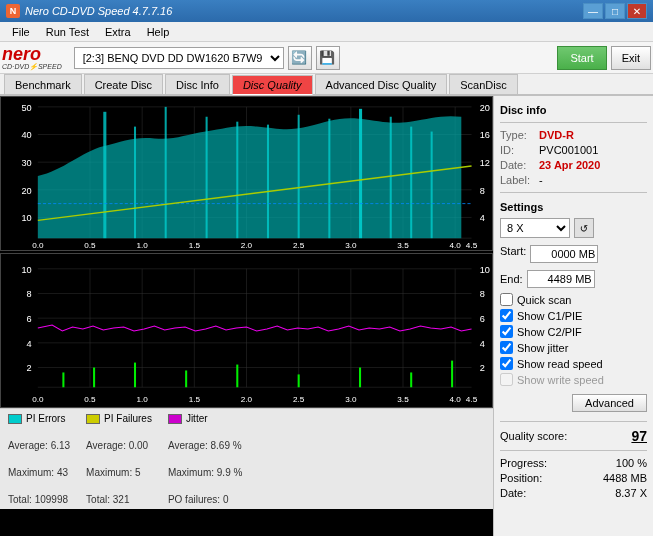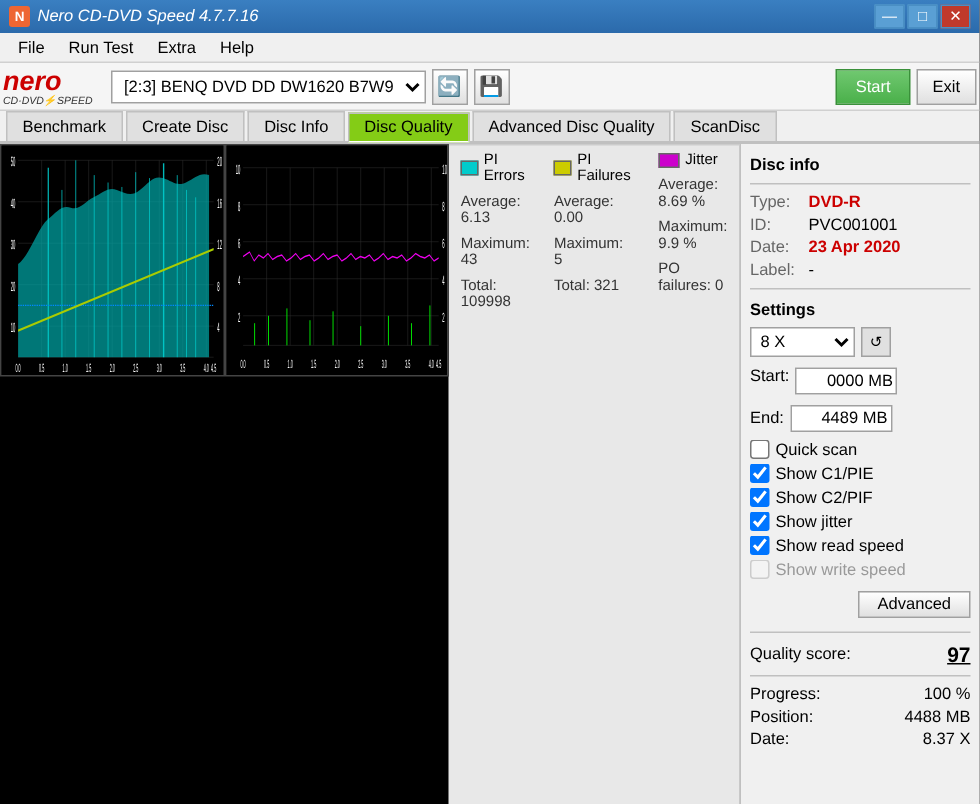--- a/index.html
+++ b/index.html
@@ -104,24 +104,25 @@
       font-size: 11px;
       border: 1px solid #c0c0c0;
       border-bottom: none;
       background: #e0e0e0;
       margin-right: 2px;
       cursor: pointer;
       height: 20px;
       display: flex; align-items: center;
     }
     .tab.active {
-      background: #84cc16;
+      background: #ef4444;
       border-bottom: 1px solid white;
       z-index: 1;
       margin-bottom: -1px;
+      font-style: italic;
     }
 
     
     #main {
       display: flex;
       height: calc(536px - 22px - 20px - 32px - 22px);
       background: white;
     }
 
     
@@ -135,21 +136,21 @@
     #top-chart svg { width: 100%; height: 100%; }
 
     
     #bottom-chart {
       background: black;
       height: 155px;
       position: relative;
       border: 1px solid #444;
     }
     #bottom-chart svg { width: 100%; height: 100%; }
-    .legend-col { display: flex; flex-direction: column; gap: 6px; }
+    .legend-col { display: flex; flex-direction: column; gap: 16px; }
     .legend-item { display: flex; align-items: center; gap: 4px; font-size: 10px; }
     .legend-box { width: 14px; height: 10px; border: 1px solid #666; }
     .legend-stat { font-size: 10px; color: #333; }
 
     
     #right-panel {
       width: 160px;
       background: #f0f0f0;
       border-left: 1px solid #c0c0c0;
       padding: 6px;
@@ -193,21 +194,21 @@
       align-self: flex-end;
       margin-top: 2px;
     }
     .quality-row { display: flex; justify-content: space-between; align-items: center; font-size: 11px; }
     .quality-value { font-weight: bold; font-size: 14px; text-decoration: underline; }
     .progress-row { display: flex; justify-content: space-between; font-size: 11px; }
 
     #left-charts {
       flex: 1;
       display: flex;
-      flex-direction: row;
+      flex-direction: column;
       background: black;
     }
     #legend-area {
       background: #eeeeee;
       border-top: 1px solid #c0c0c0;
     }
   </style>
 </head>
 <body>
 

